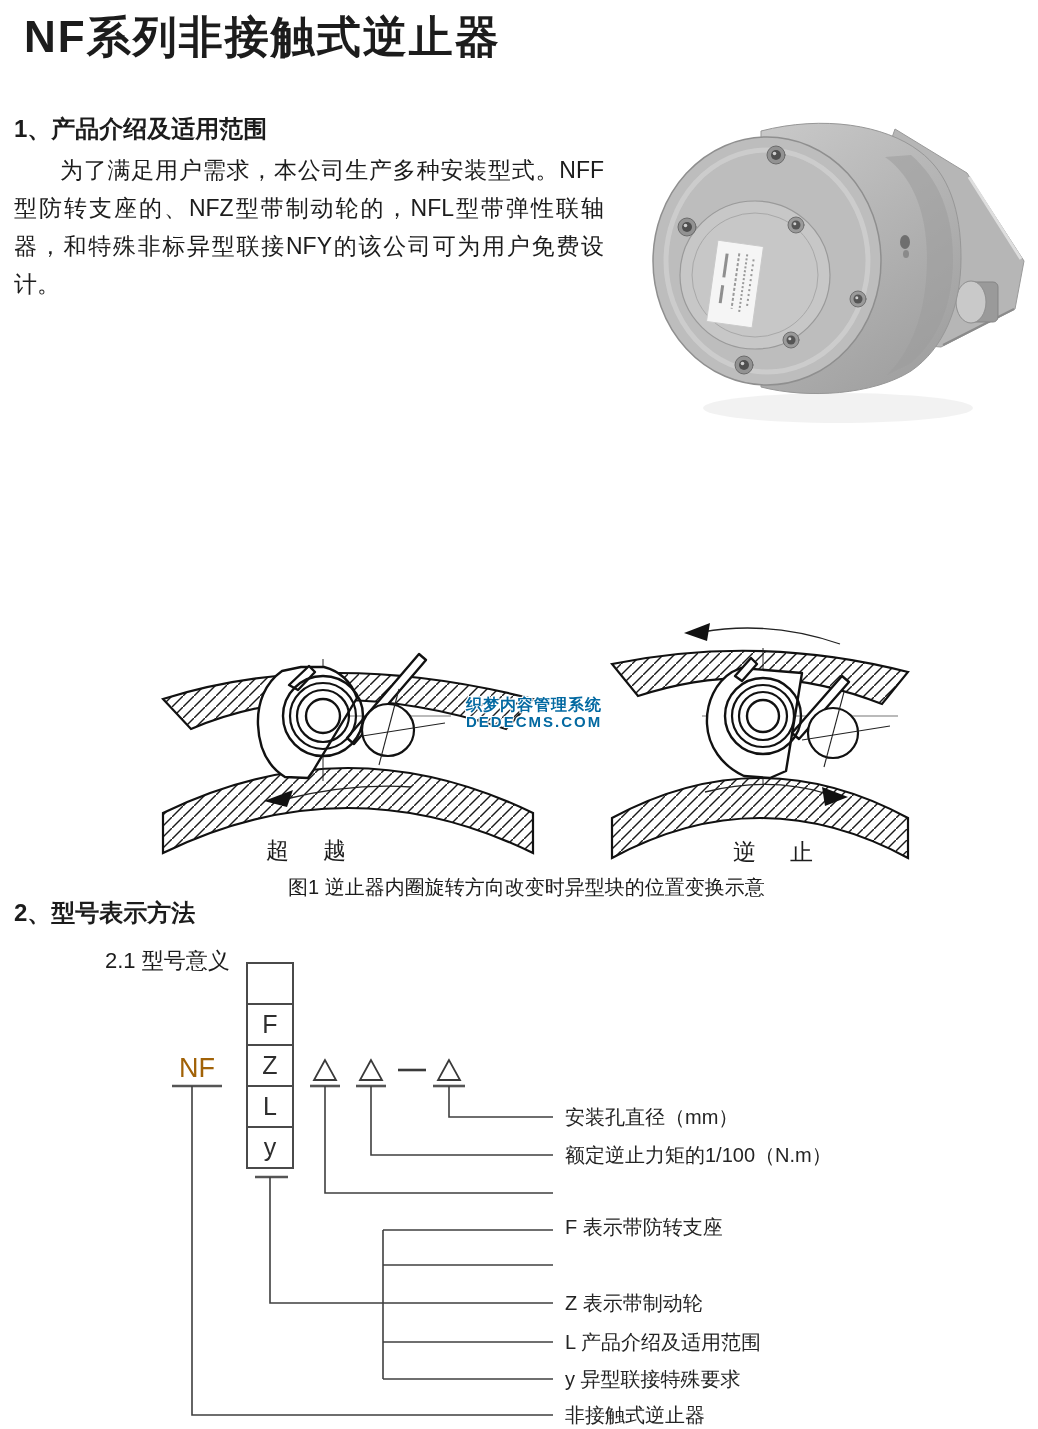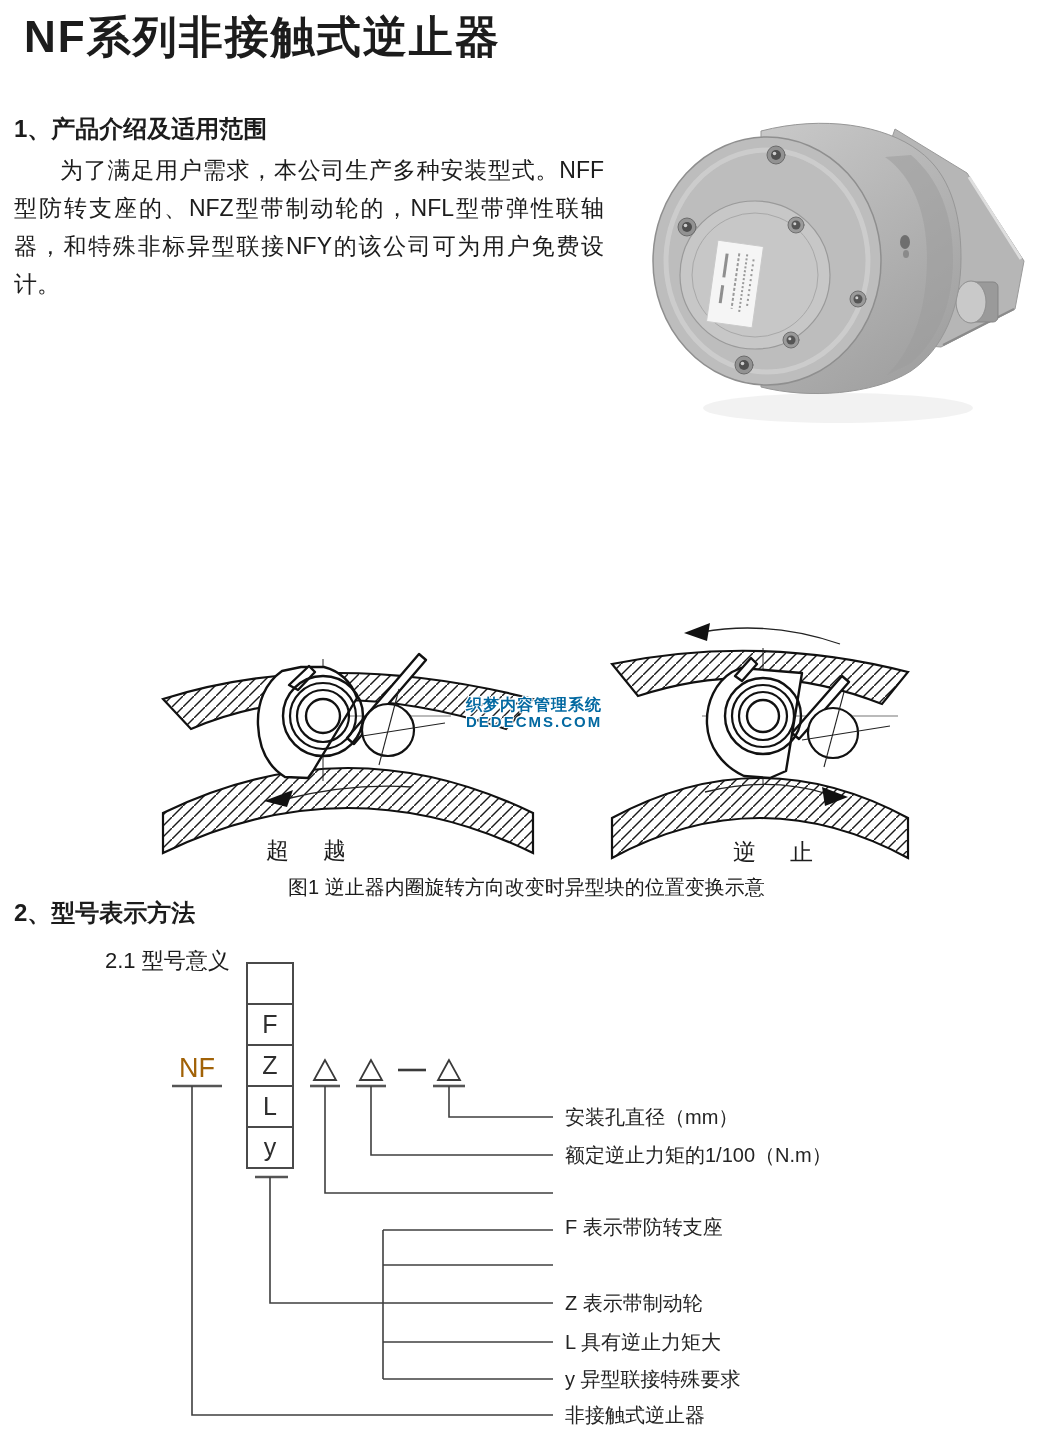--- a/index.html
+++ b/index.html
@@ -233,17 +233,17 @@
     <div class="cell">F</div>
     <div class="cell">Z</div>
     <div class="cell">L</div>
     <div class="cell">y</div>
   </div>
 
   <div class="abs dlabel" style="top:1103px;">安装孔直径（mm）</div>
   <div class="abs dlabel" style="top:1141px;">额定逆止力矩的1/100（N.m）</div>
   <div class="abs dlabel" style="top:1181px;margin-top:32px;">F 表示带防转支座</div>
   <div class="abs dlabel" style="top:1289px;">Z 表示带制动轮</div>
-  <div class="abs dlabel" style="top:1328px;">L 具有逆止力矩大</div>
+  <div class="abs dlabel" style="top:1328px;">L 产品介绍及适用范围</div>
   <div class="abs dlabel" style="top:1365px;">y 异型联接特殊要求</div>
   <div class="abs dlabel" style="top:1401px;">非接触式逆止器</div>
 
 </div>
 
 </body></html>

